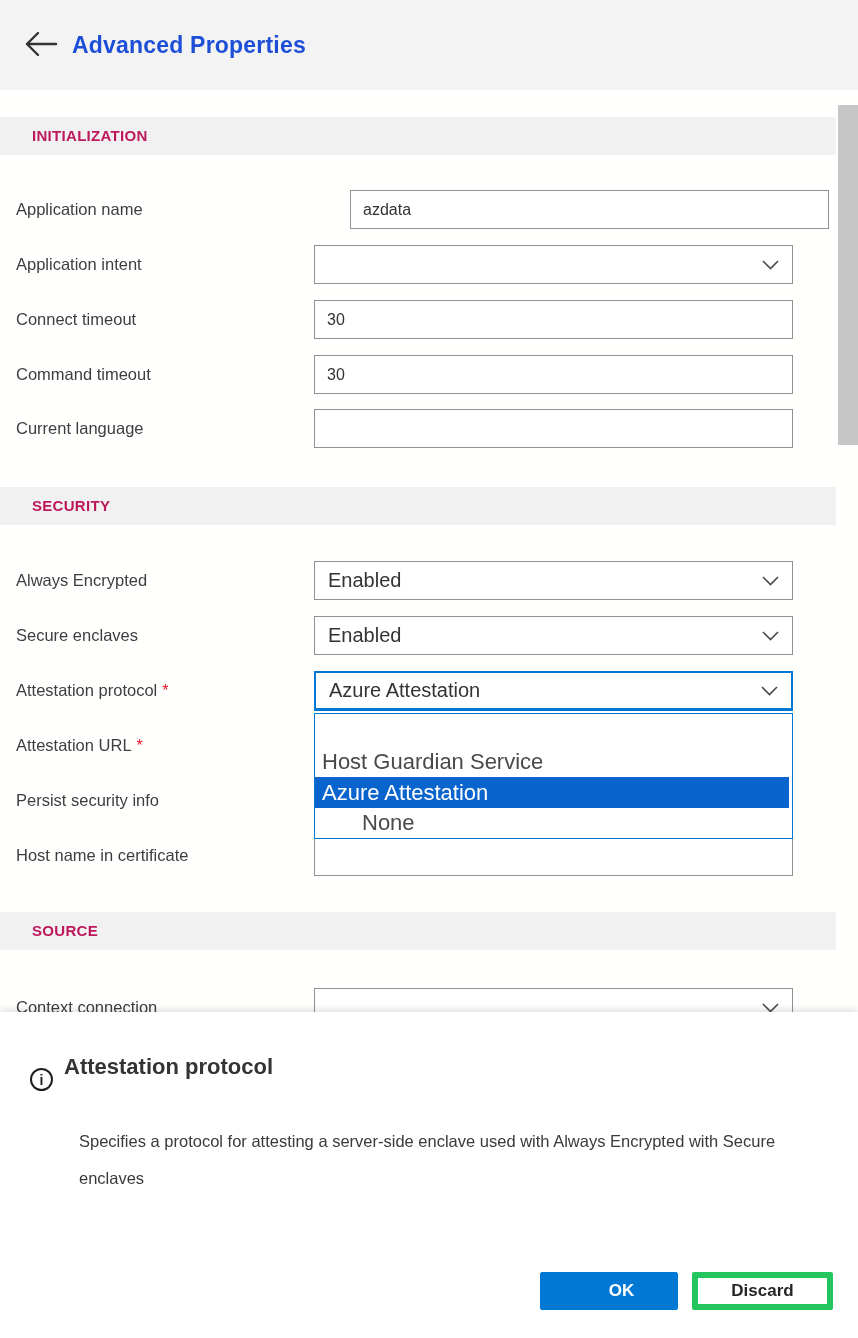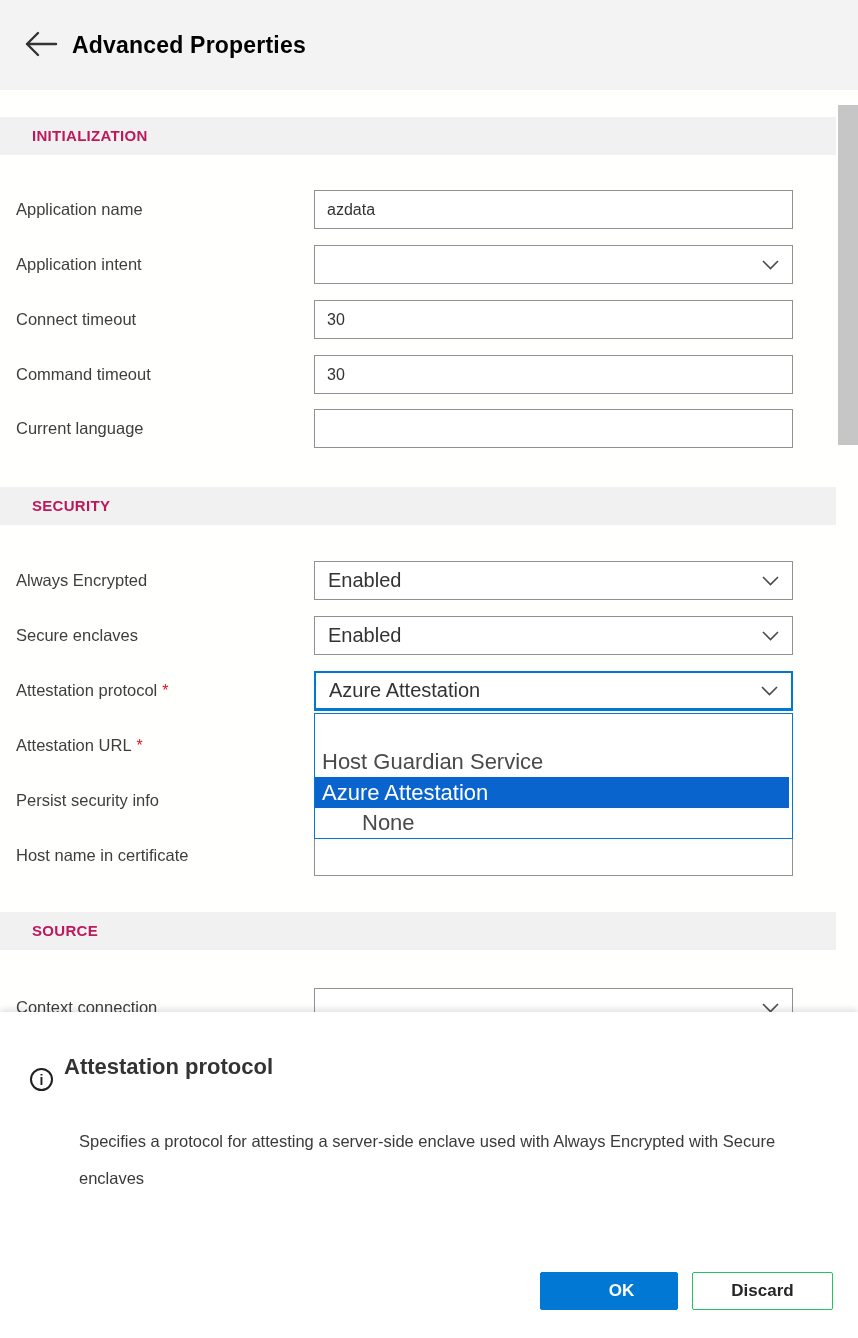--- a/index.html
+++ b/index.html
@@ -4,21 +4,21 @@
 <style>
   html,body{margin:0;padding:0;background:#fff;}
   .app{
     position:relative;width:858px;height:1338px;overflow:hidden;background:#fffffe;
     font-family:"Liberation Sans", sans-serif;-webkit-font-smoothing:antialiased;
   }
   
   .titlebar{position:absolute;left:0;top:0;width:858px;height:90px;background:var(--header-bg,#f3f3f3);}
   .back{position:absolute;left:20px;top:26px;width:42px;height:38px;border:none;background:transparent;cursor:pointer;padding:0;}
   .page-title{position:absolute;left:72px;top:0;height:90px;line-height:90px;margin:0;
-    font-size:23px;font-weight:700;color:#000000;letter-spacing:.2px;}
+    font-size:23px;font-weight:700;color:#1d4ed8;letter-spacing:.2px;}
   
   .band{position:absolute;left:0;width:836px;height:38px;background:var(--section-band-bg,#f1f1f1);}
   .band span{display:block;margin-left:32px;line-height:38px;font-size:15px;font-weight:700;color:#be185d;letter-spacing:.3px;}
   
   .flabel{position:absolute;left:16px;width:290px;height:39px;line-height:39px;
     font-size:16.5px;color:#3e3e3e;white-space:nowrap;}
   .req{color:var(--required-red,#e81123);margin-left:5px;font-size:16px;}
   .finput{position:absolute;left:314px;width:479px;height:39px;box-sizing:border-box;
     border:1px solid var(--input-border,#919191);background:#fff;border-radius:0;
     font-family:"Liberation Sans",sans-serif;font-size:16px;color:#333;padding:0 12px;outline:none;}
@@ -43,42 +43,42 @@
   .info-icon{position:absolute;left:30px;top:56px;width:23px;height:23px;box-sizing:border-box;
     border:2px solid #1f1f1f;border-radius:50%;display:flex;align-items:center;justify-content:center;
     font-size:14px;font-weight:700;color:#1f1f1f;}
   .help-title{position:absolute;left:64px;top:42px;margin:0;font-size:22px;font-weight:700;color:#333;}
   .help-desc{position:absolute;left:64px;top:96px;width:736px;margin:15px;
     font-size:16.5px;line-height:37px;color:#3a3a3a;}
   
   .btn{position:absolute;top:260px;height:38px;box-sizing:border-box;border-radius:2px;
     font-family:"Liberation Sans",sans-serif;font-size:17px;font-weight:700;cursor:pointer;}
   .btn.primary{left:540px;width:138px;background:var(--accent,#0078d4);border:1px solid var(--accent,#0078d4);color:#fff;padding-left:31px;}
-  .btn.secondary{left:692px;width:141px;background:#fff;border:1px solid #22c55e;color:#262626;}
+  .btn.secondary{left:692px;width:141px;background:#fff;border:6px solid #22c55e;color:#262626;}
 </style>
 </head>
 <body>
 
 <div class="app">
 
   <header class="titlebar">
     <button class="back" aria-label="Back">
       <svg width="38" height="34" viewBox="0 0 38 34">
         <path d="M34 17 H5 M16 6 L5 17 L16 28" fill="none" stroke="#333" stroke-width="2.4" stroke-linecap="round" stroke-linejoin="round"></path>
       </svg>
     </button>
     <h1 class="page-title">Advanced Properties</h1>
   </header>
 
   <div class="band" style="top:117px">
     <span>INITIALIZATION</span>
   </div>
 
   <div class="flabel" style="top:190px"><span>Application name</span></div>
-  <input class="finput" style="top: 190px;" value="azdata">
+  <input class="finput" style="top: 190px; margin-left: 36px;" value="azdata">
 
   <div class="flabel" style="top:245px"><span>Application intent</span></div>
   <div class="fselect" style="top:245px">
     <span class="sel-text"></span>
     <span class="chev"><svg width="17" height="10" viewBox="0 0 17 10">
           <polyline points="1,1 8.5,8.5 16,1" fill="none" stroke="#4a4a4a" stroke-width="1.6"></polyline>
         </svg></span>
   </div>
 
   <div class="flabel" style="top:300px"><span>Connect timeout</span></div>

